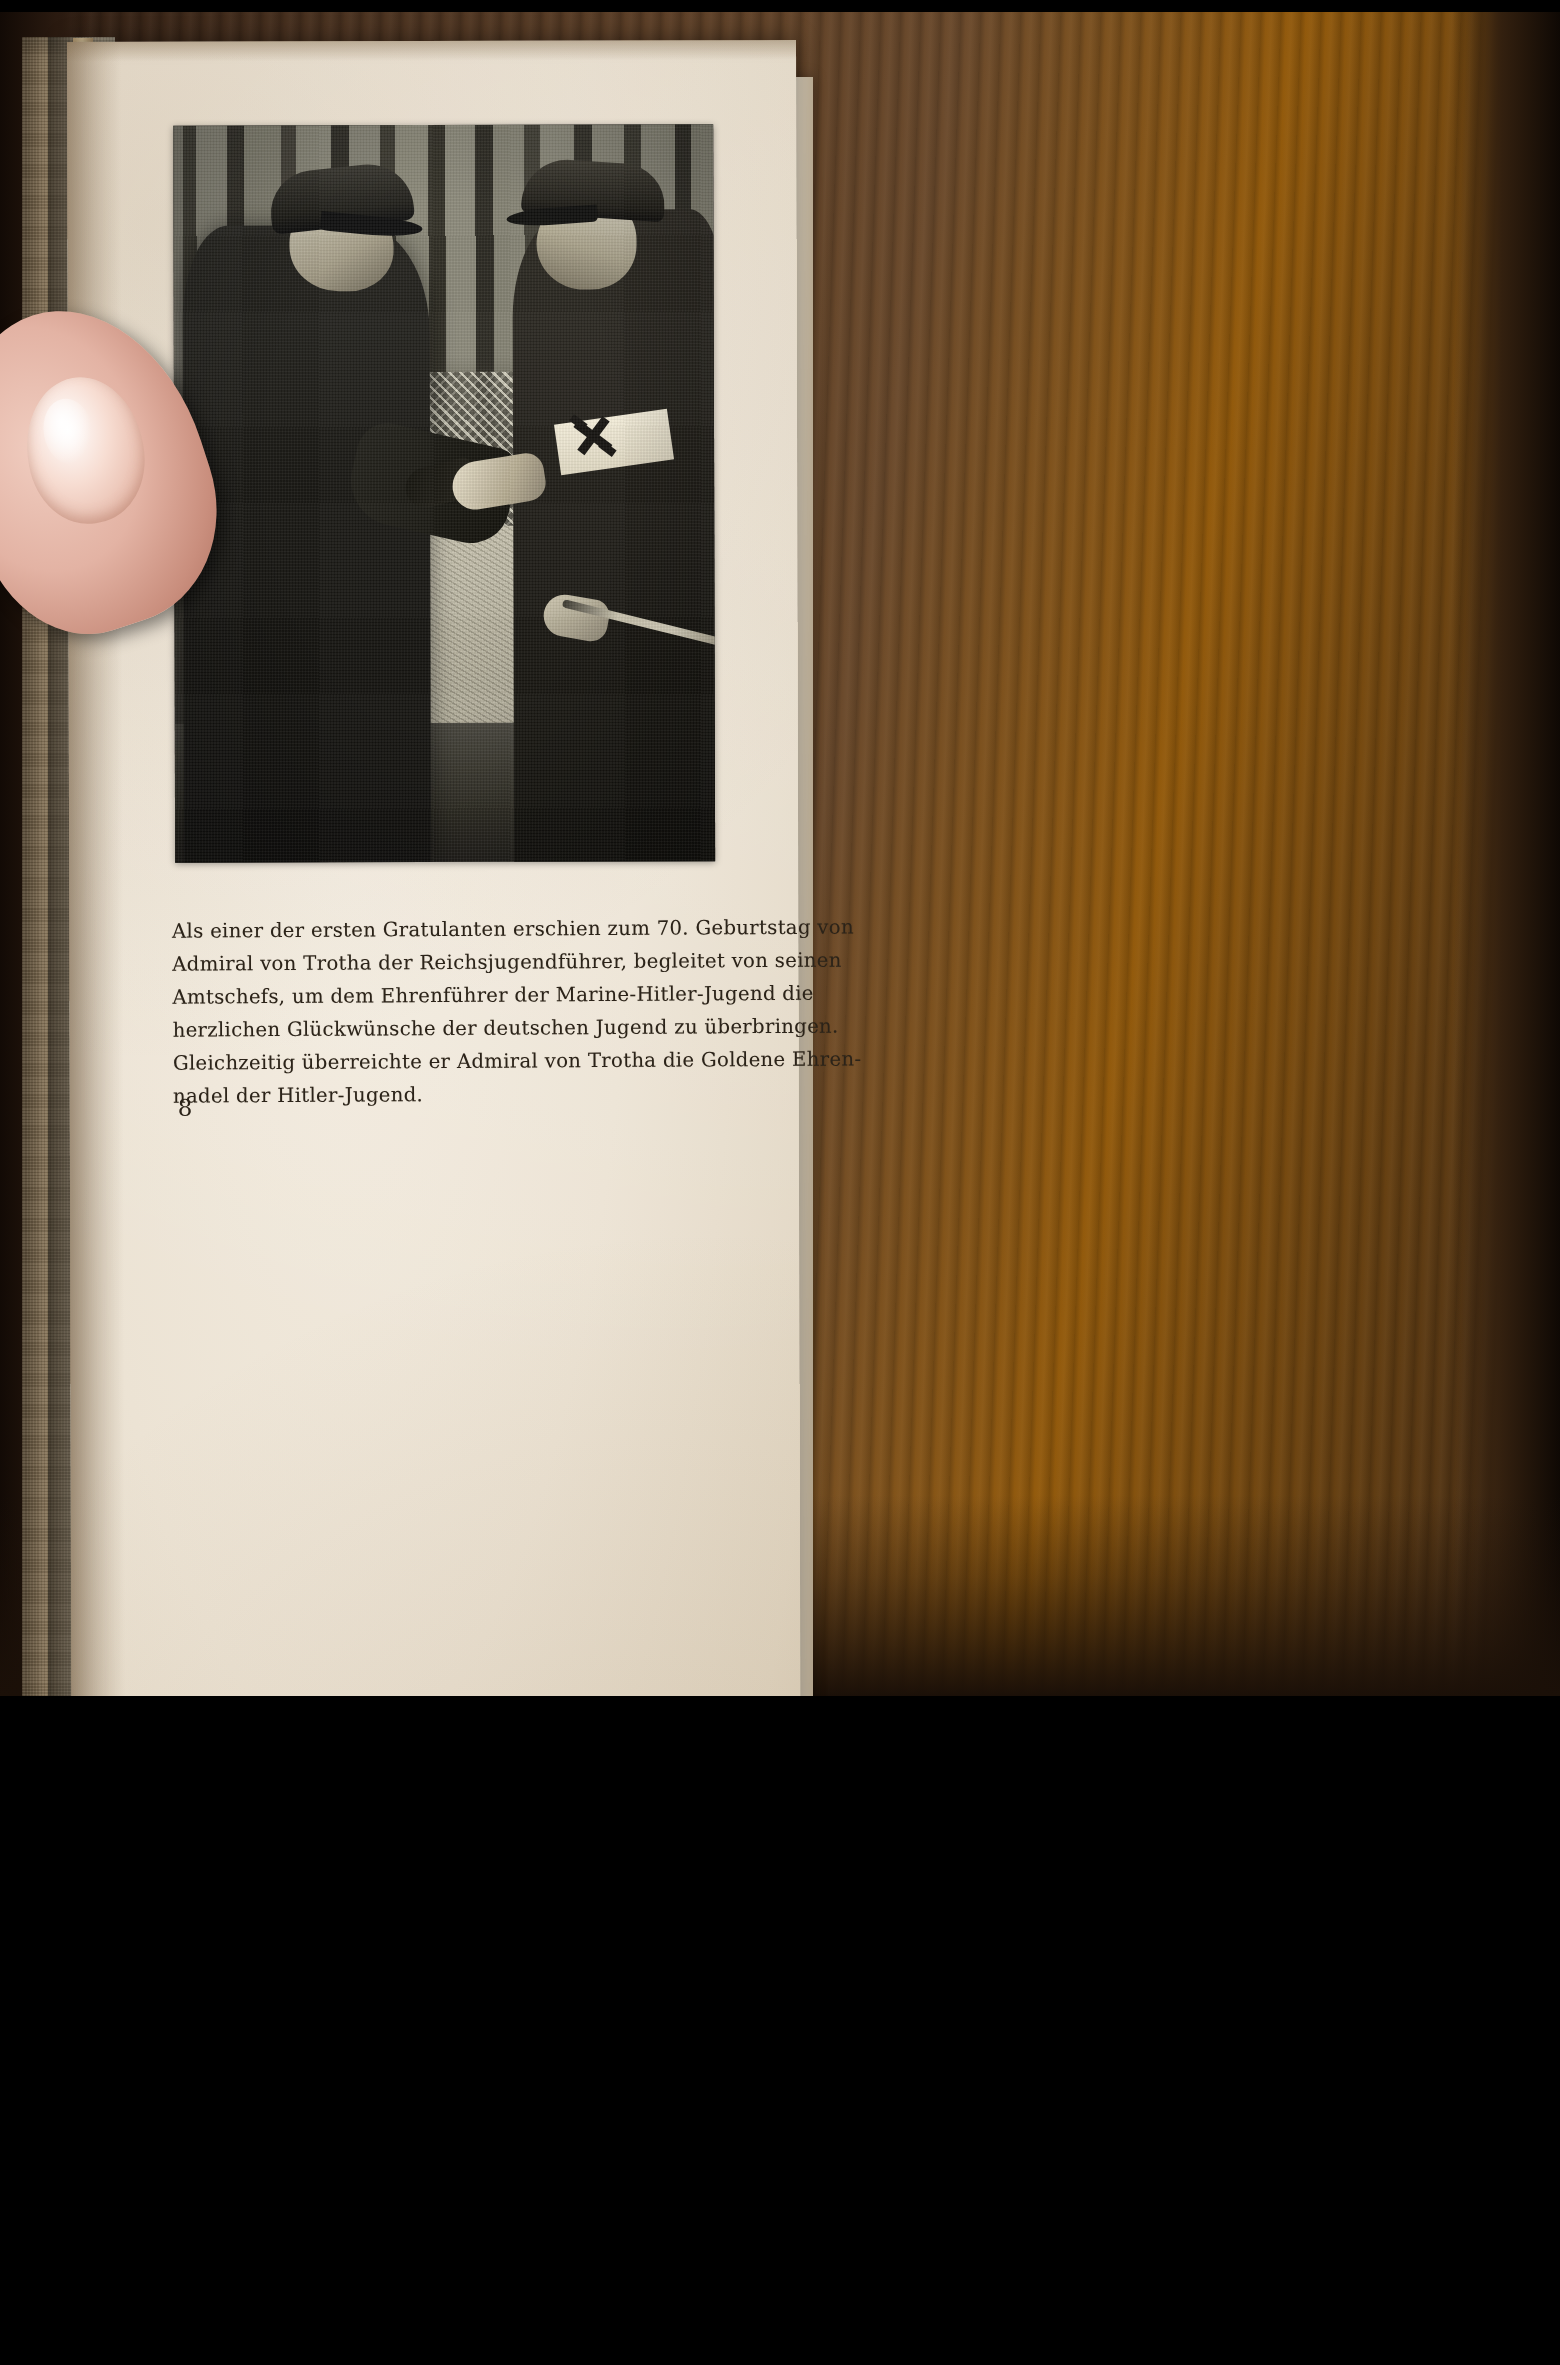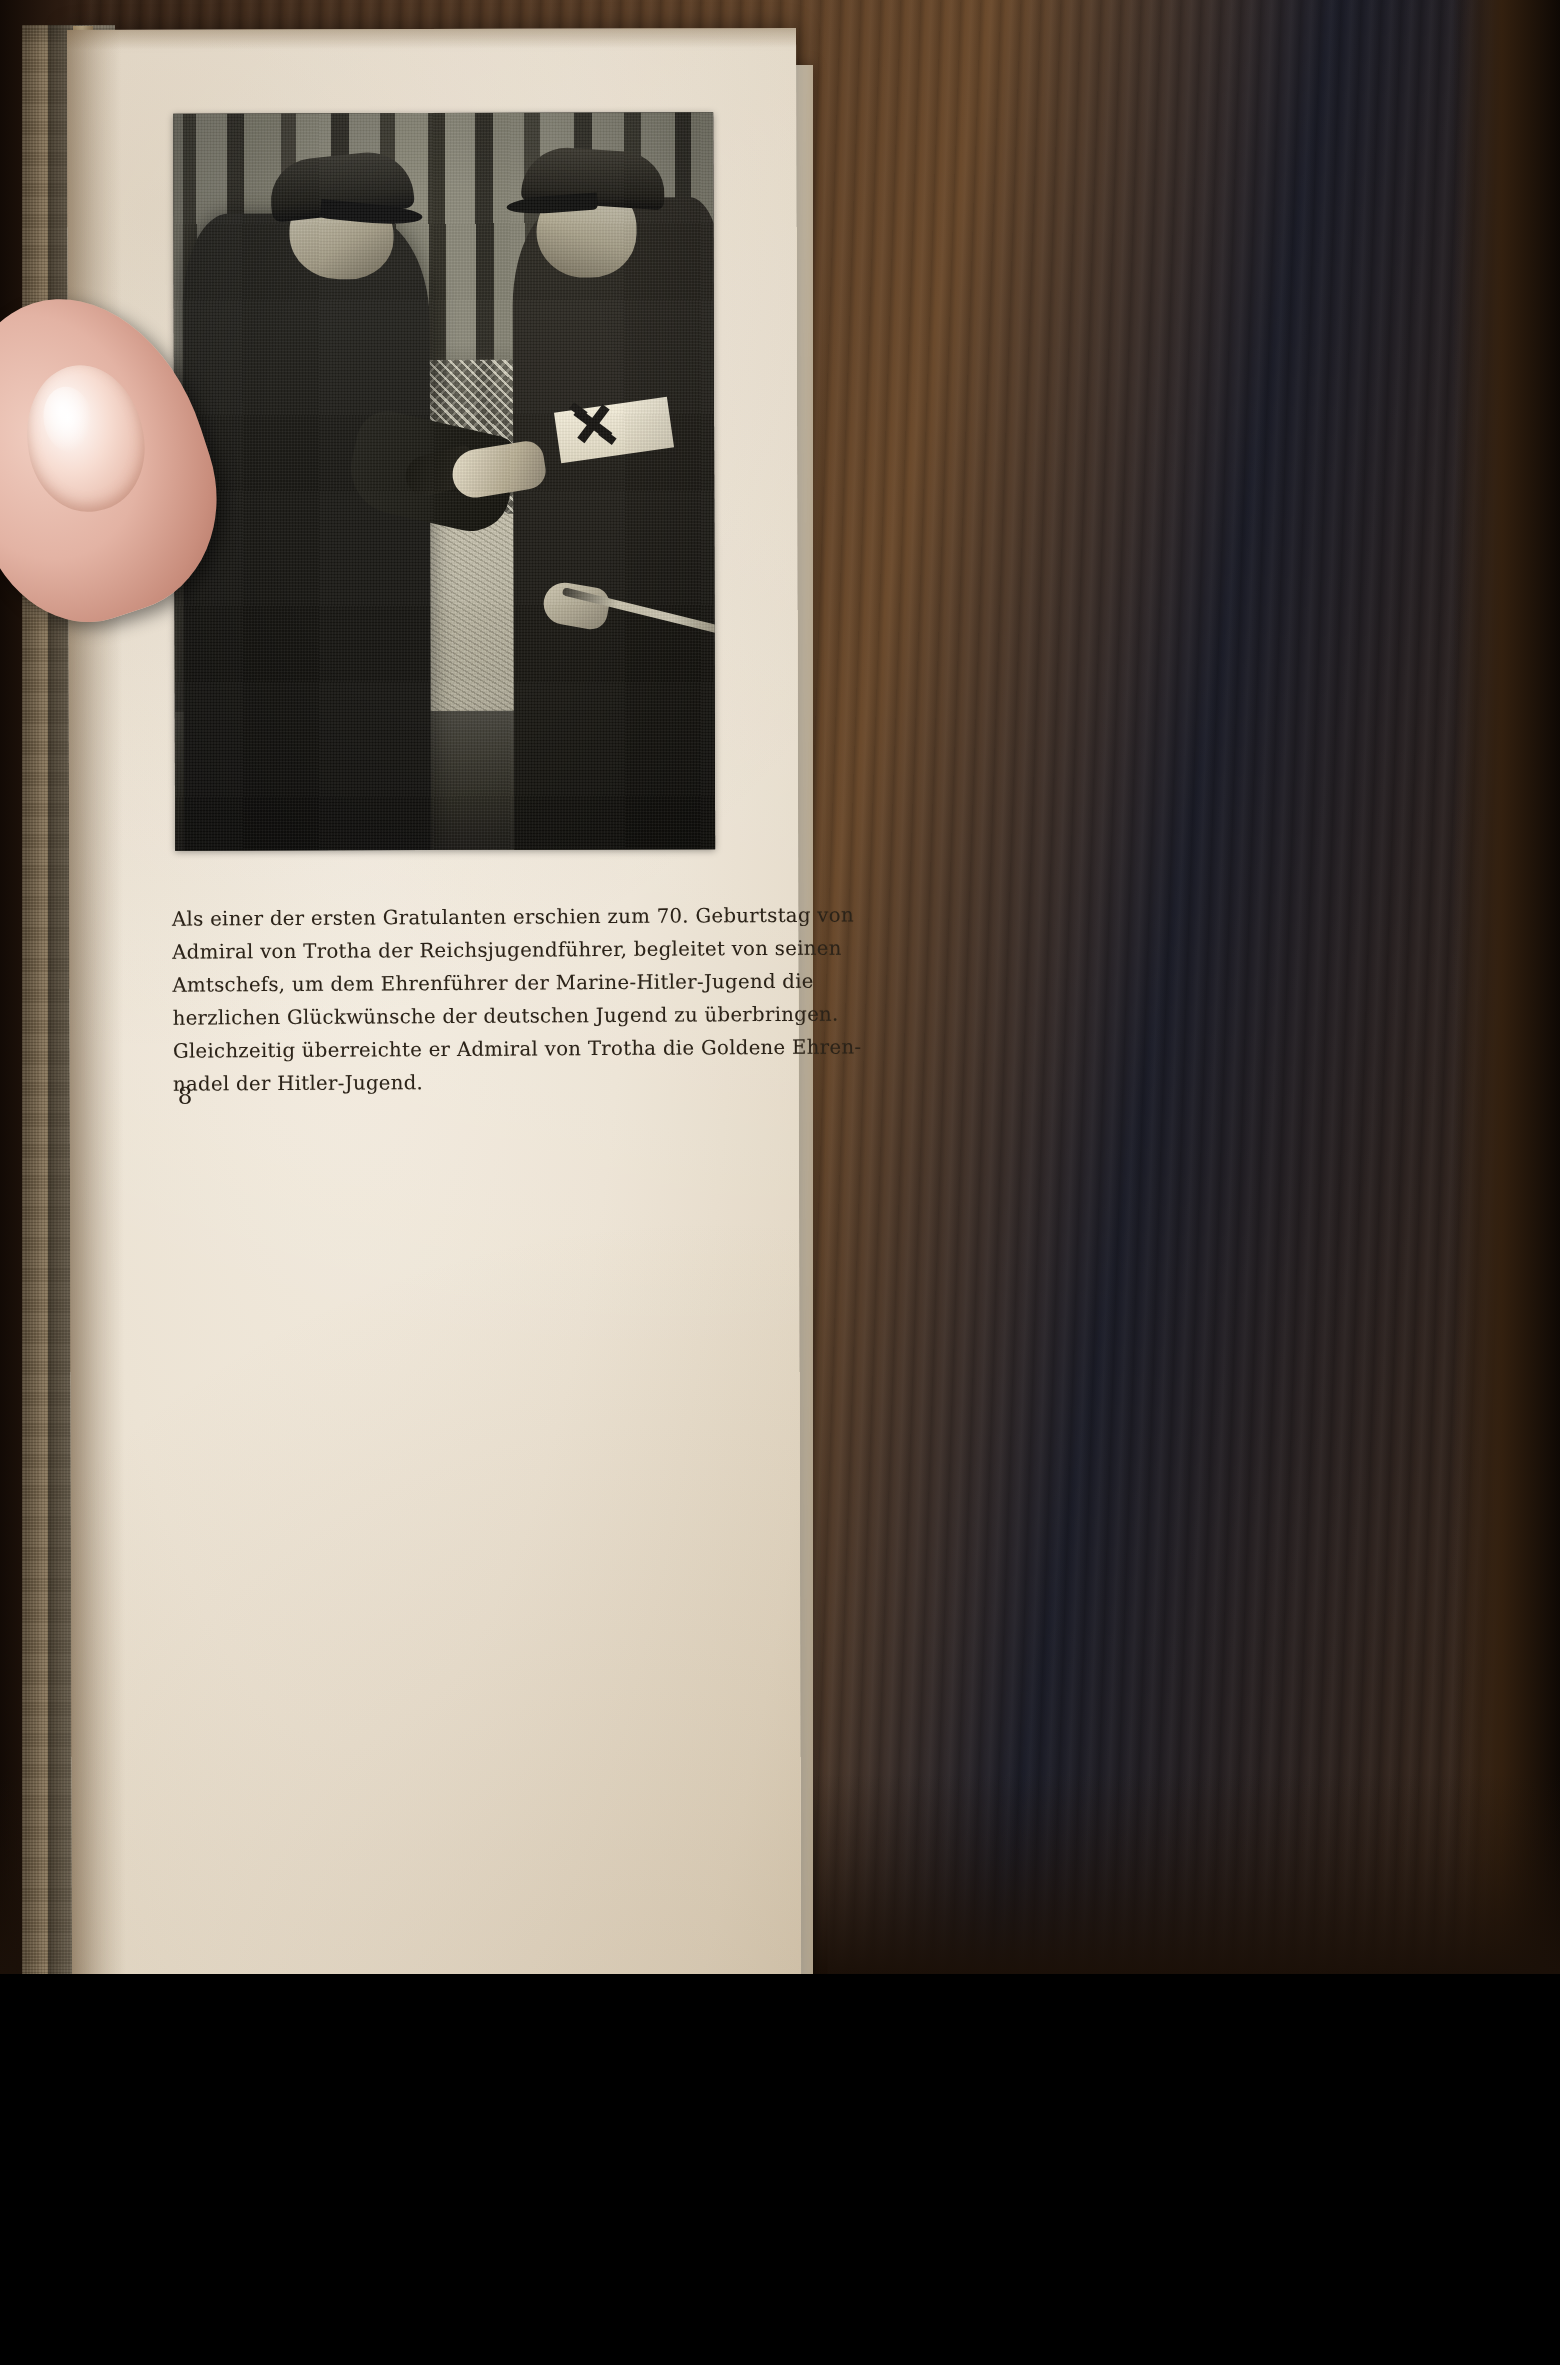--- a/index.html
+++ b/index.html
@@ -6,23 +6,24 @@
     margin: 0;
     padding: 0;
     background: #000;
   }
   body {
     font-family: "Liberation Serif", serif;
   }
   .screen {
     position: relative;
     width: 1561px;
-    height: 1974px;
+    height: 1684px;
     overflow: hidden;
-    background: #0f172a;
+    background: #a16207;
+    margin-top: 12px;
   }
 
   
   .desk {
     position: absolute;
     inset: 0;
     background:
       linear-gradient(100deg, #2e1d12 0%, #4a3220 18%, #5c3f27 35%, #6b4a2c 52%, #55392330 70%, #3d2817 100%);
   }
   .desk::after {

